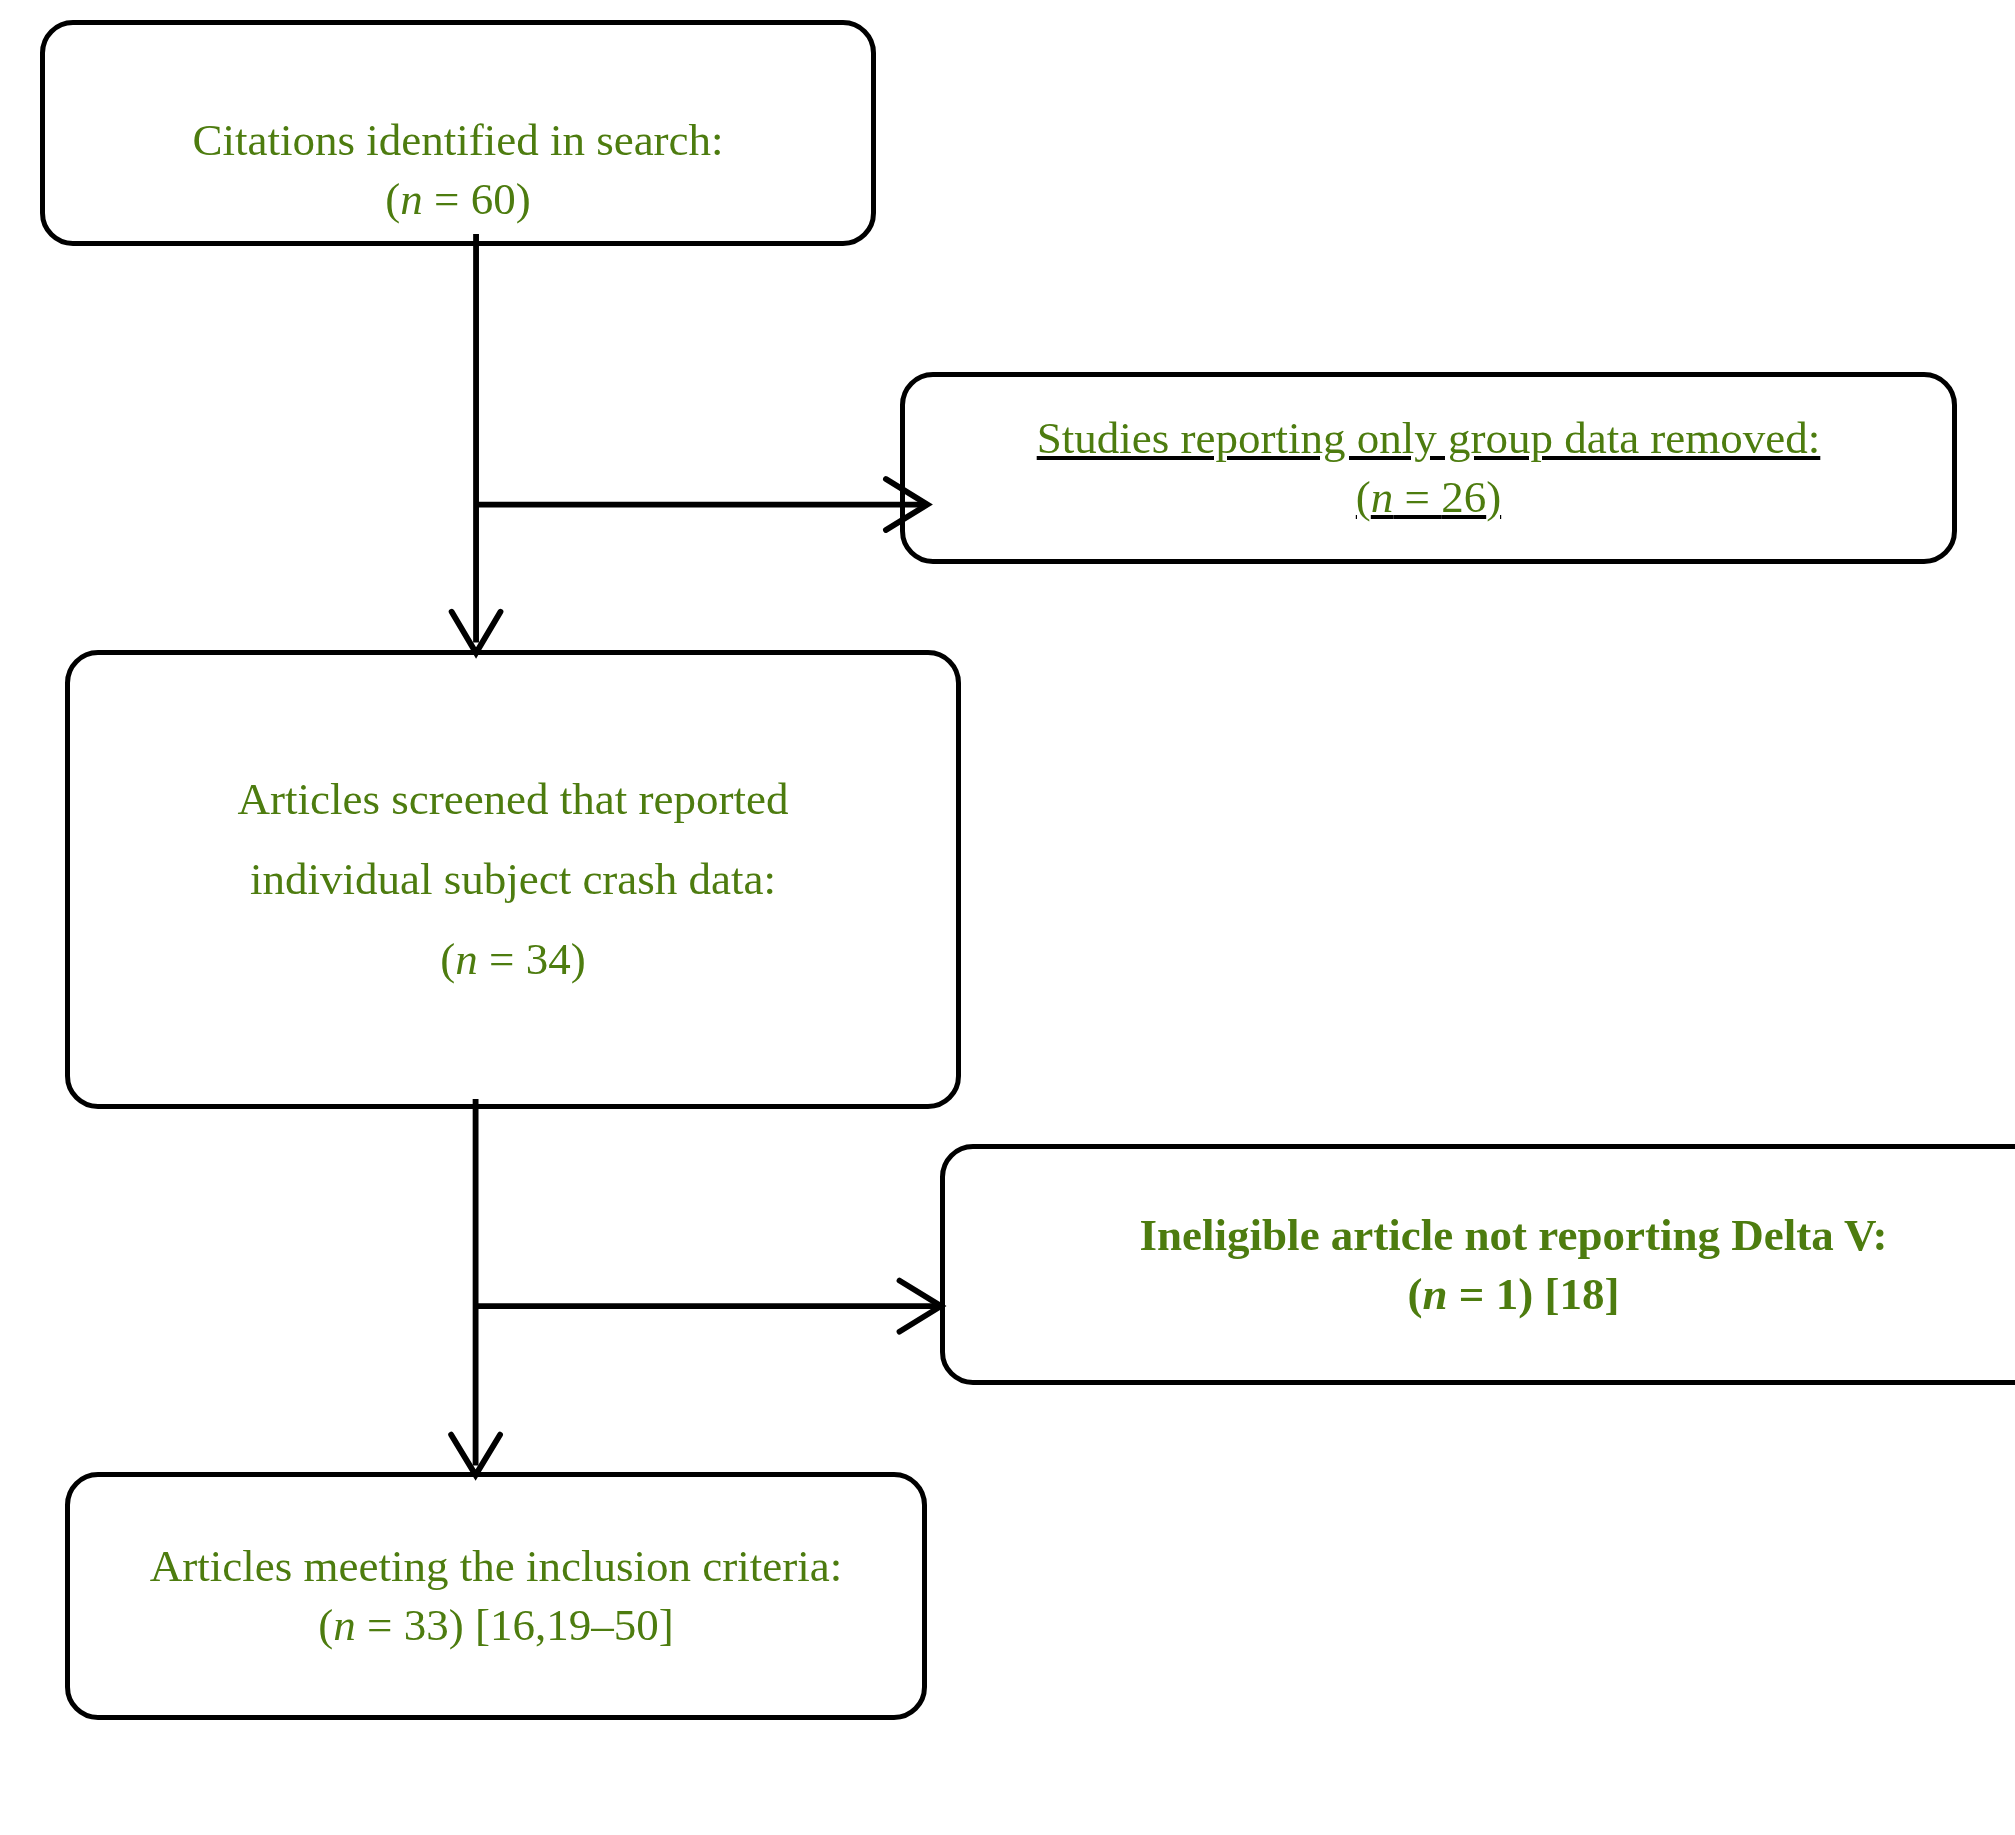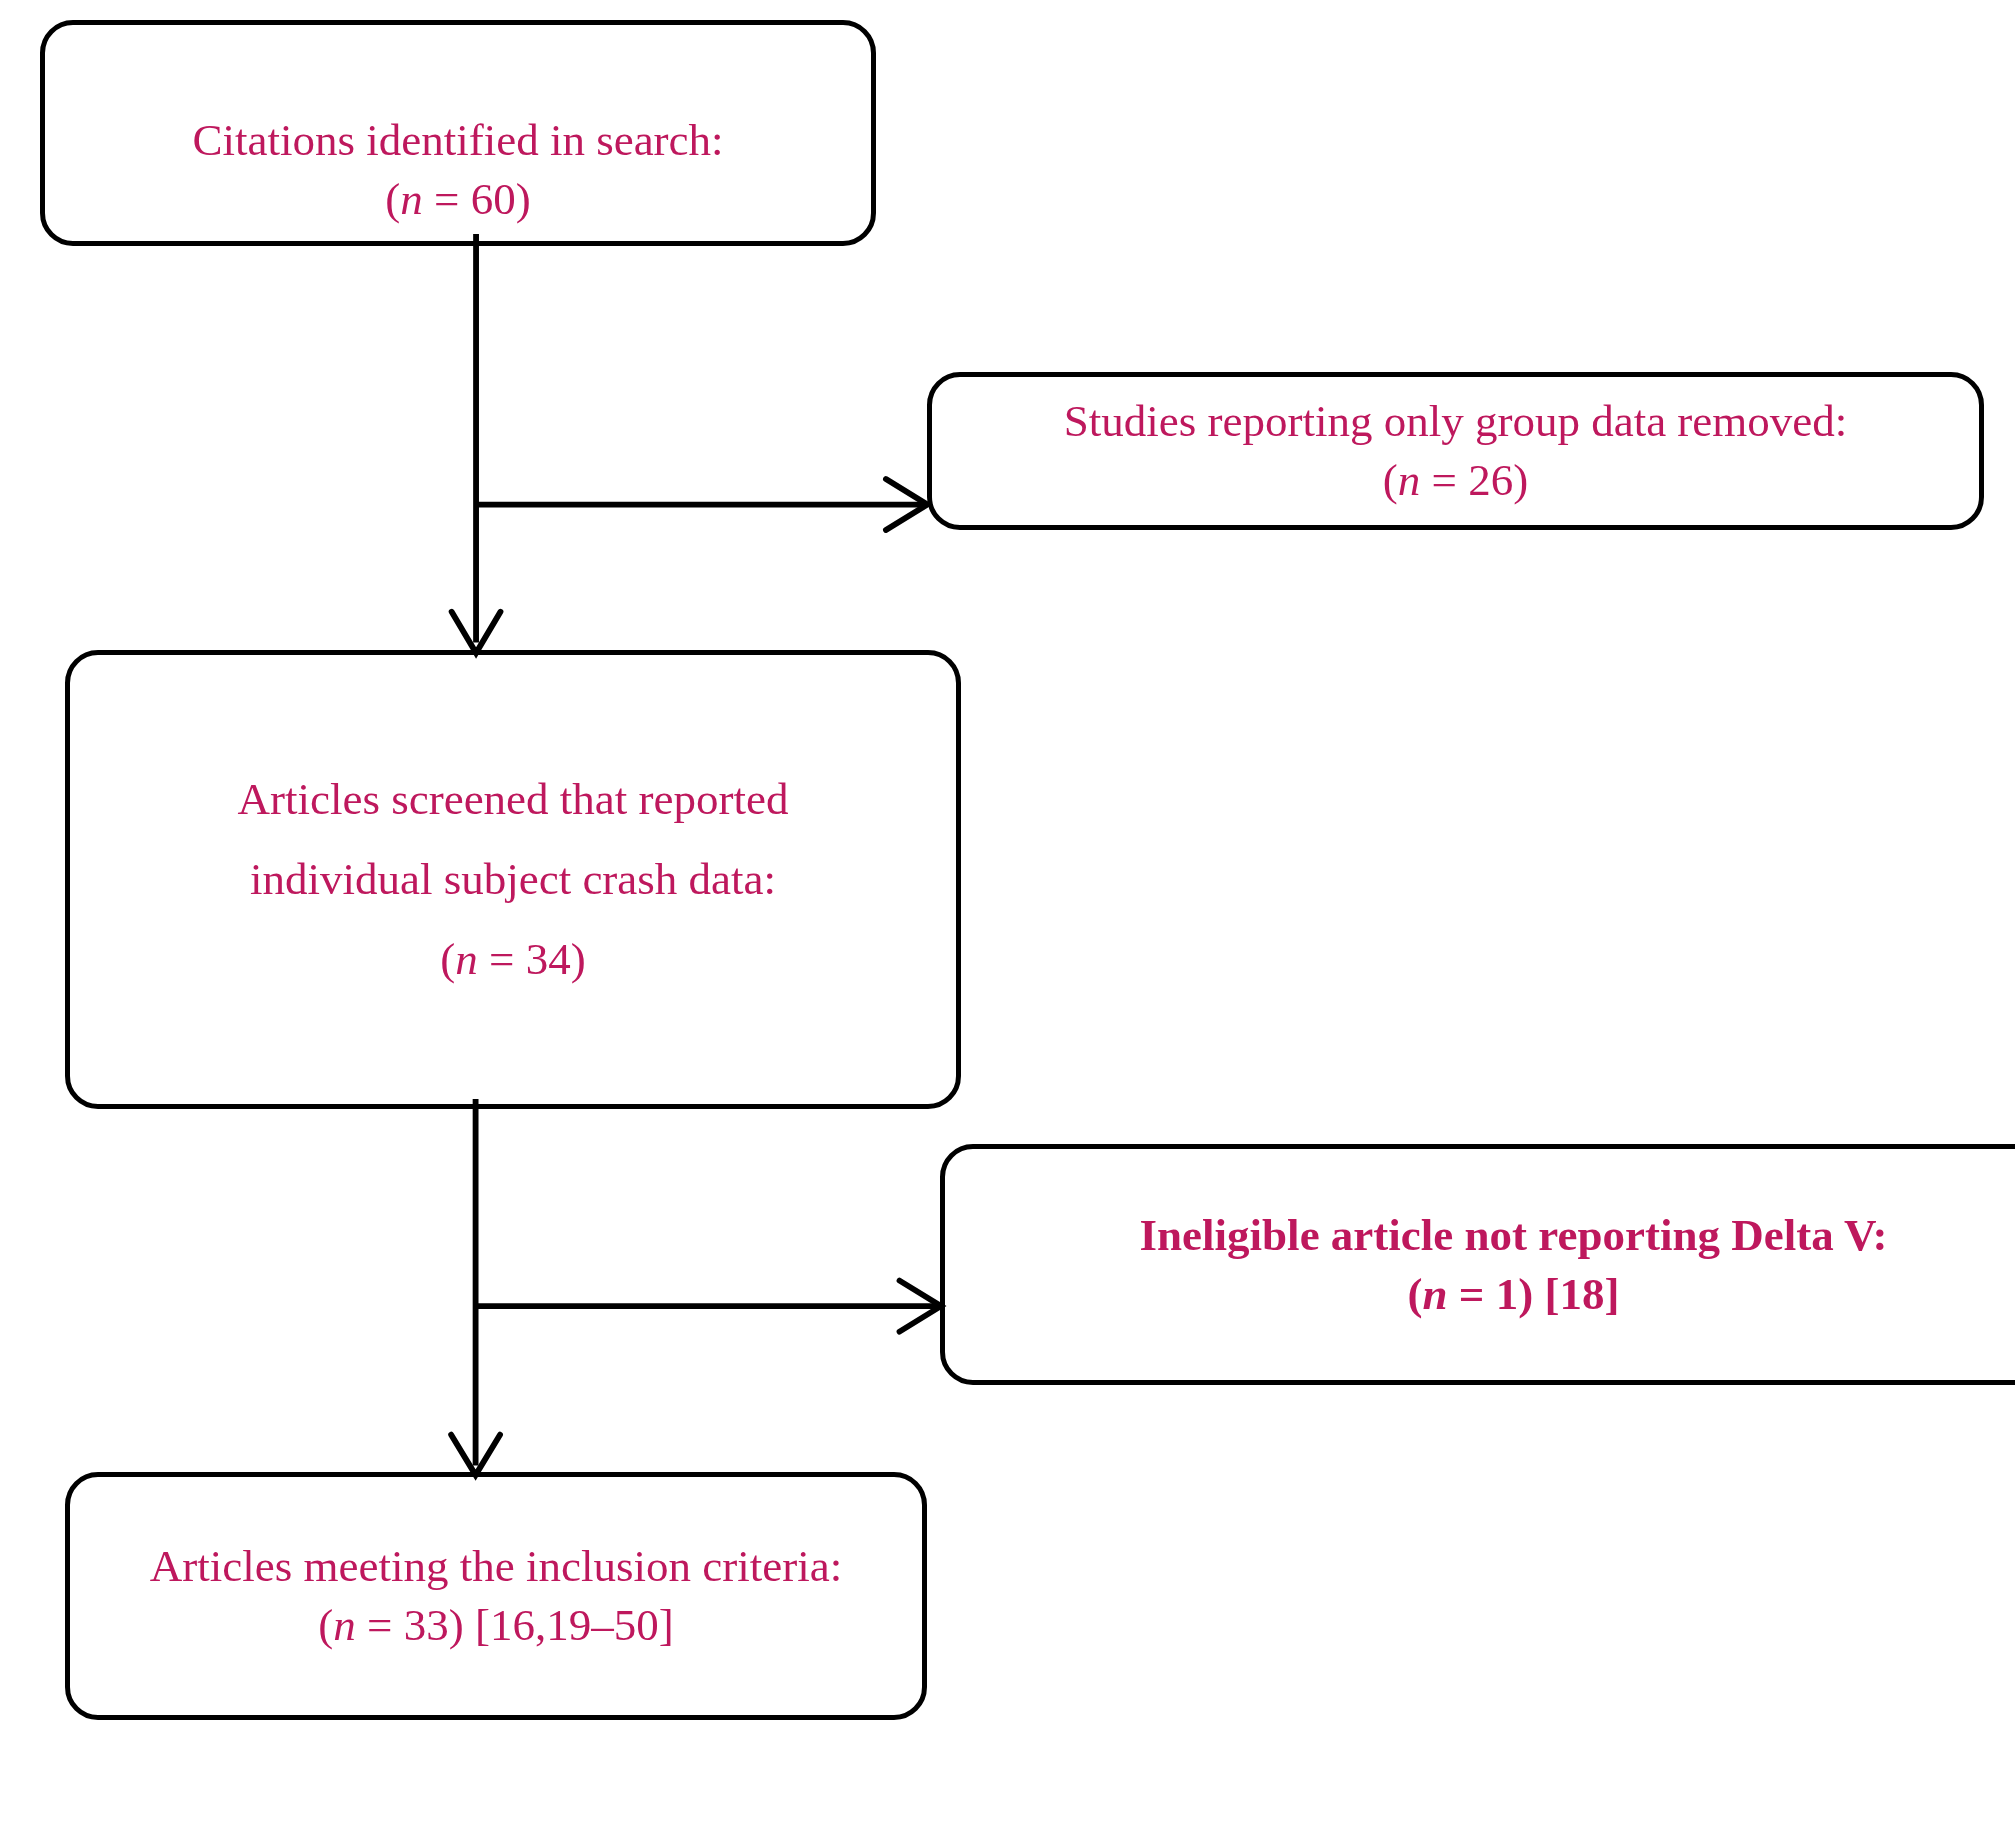--- a/index.html
+++ b/index.html
@@ -25,34 +25,34 @@
     flex-direction: column;
     align-items: center;
     justify-content: center;
     text-align: center;
     color: #000000;
   }
   .node .line {
     font-size: 45px;
     line-height: 1.0;
     white-space: nowrap;
-    color: #be185d;
+    color: #4d7c0f;
   }
   .node .line + .line {
     margin-top: 14px;
   }
   .ital {
     font-style: italic;
   }
 
   
   #node-identified   { left: 40px;   top: 19.6px;   width: 836px; height: 226px; }
   #node-identified .stack { margin-top: 75px; }
 
-  #node-group-removed{ left: 927px; top: 372px;  width: 1057px; height: 158px; }
+  #node-group-removed{ left: 900px; top: 372px;  width: 1057px; height: 192px; text-decoration: underline; }
   #node-screened     { left: 65px;  top: 650px; width: 896px; height: 459px; }
   #node-screened .line + .line { margin-top: 35px; }
   #node-ineligible   { left: 940px; top: 1144px; width: 1147px; height: 241px; font-weight: bold; }
   #node-included     { left: 65px;  top: 1472px; width: 862px; height: 248px; align-items: center; }
 
   .stack { display: flex; flex-direction: column; align-items: center; }
 
   
   .conn {
     position: absolute;

